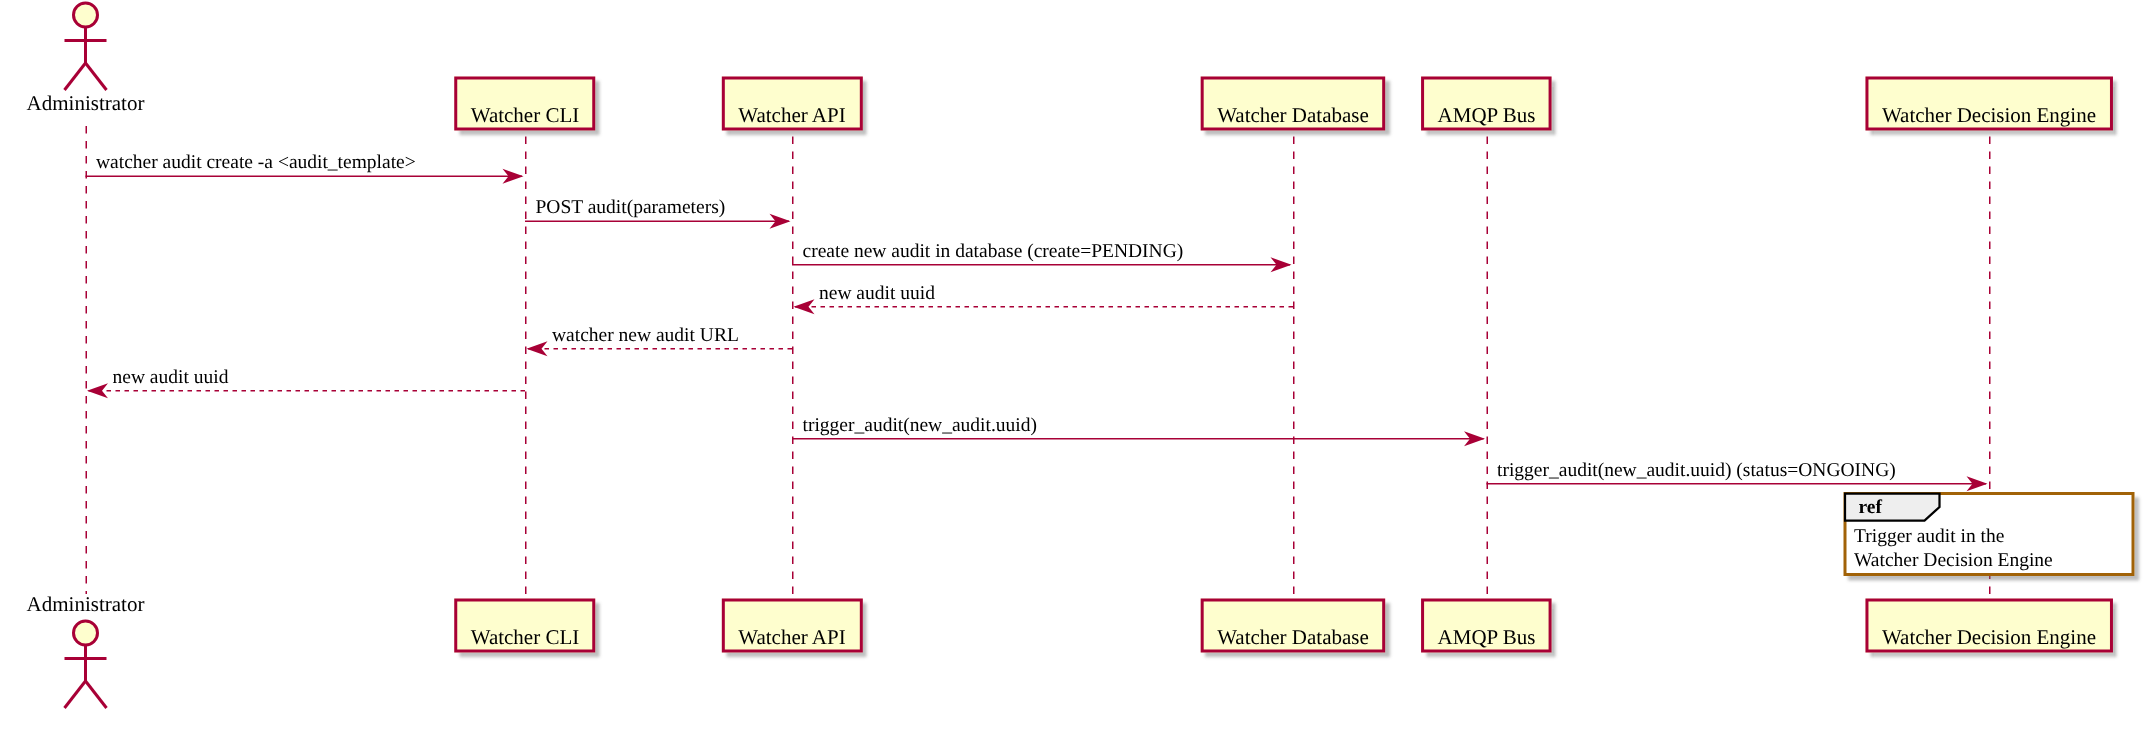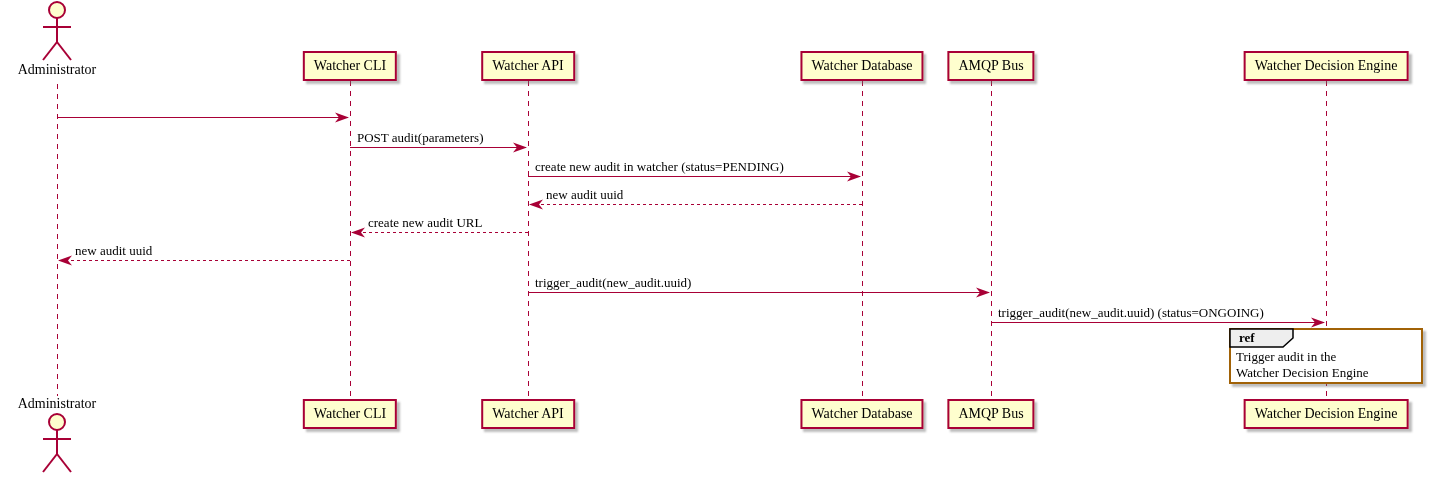--- a/index.html
+++ b/index.html
@@ -18,21 +18,21 @@
   }
   .lifeline { stroke: #A80036; stroke-width: 1; stroke-dasharray: 5,5; }
   .msg-line { stroke: #A80036; stroke-width: 1; }
   .msg-line.dashed { stroke-dasharray: 3,3; }
   .arrow-head { fill: #A80036; stroke: none; }
   .pbox {
     position: absolute;
     transform: translateX(-50%);
     background: #FEFECE;
     border: 2px solid #A80036;
-    padding: 4px 9px;
+    padding: 16px 9px;
     font-size: 14px;
     line-height: 18px;
     color: #000000;
     white-space: nowrap;
     box-shadow: 3px 3px 2px rgba(110,110,110,0.45);
     box-sizing: border-box;
     height: 30px;
   }
   .msg-label {
     position: absolute;
@@ -134,24 +134,25 @@
     <svg class="ref-tab-svg" xmlns="http://www.w3.org/2000/svg" width="68" height="21">
       <path d="M1,1 H64 V10 L54,19 H1 Z" fill="#EEEEEE" stroke="#000000" stroke-width="1.5"></path>
     </svg>
     <span class="ref-keyword">ref</span>
     <div class="ref-text">
       <div>Trigger audit in the</div>
       <div>Watcher Decision Engine</div>
     </div>
   </div>
 
+<div class="msg-label" style="left: 64px; top: 100px;">watcher audit create -a &lt;audit_template&gt;</div>
     <div class="msg-label" style="left: 357px; top: 130px; text-align: right;">POST audit(parameters)</div>
-    <div class="msg-label" style="left: 535px; top: 159px;">create new audit in watcher (status=PENDING)</div>
+    <div class="msg-label" style="left: 535px; top: 159px;">create new audit in database (create=PENDING)</div>
     <div class="msg-label" style="left: 546px; top: 187px;">new audit uuid</div>
-    <div class="msg-label" style="left: 368px; top: 215px;">create new audit URL</div>
+    <div class="msg-label" style="left: 368px; top: 215px;">watcher new audit URL</div>
     <div class="msg-label" style="left: 75px; top: 243px;">new audit uuid</div>
     <div class="msg-label" style="left: 535px; top: 275px;">trigger_audit(new_audit.uuid)</div>
     <div class="msg-label" style="left: 998px; top: 305px;">trigger_audit(new_audit.uuid) (status=ONGOING)</div>
     <div class="pbox" style="left: 350px; top: 51px;">Watcher CLI</div>
     <div class="pbox" style="left: 350px; top: 399px;">Watcher CLI</div>
     <div class="pbox" style="left: 528px; top: 51px;">Watcher API</div>
     <div class="pbox" style="left: 528px; top: 399px;">Watcher API</div>
     <div class="pbox" style="left: 862px; top: 51px;">Watcher Database</div>
     <div class="pbox" style="left: 862px; top: 399px;">Watcher Database</div>
     <div class="pbox" style="left: 991px; top: 51px;">AMQP Bus</div>

